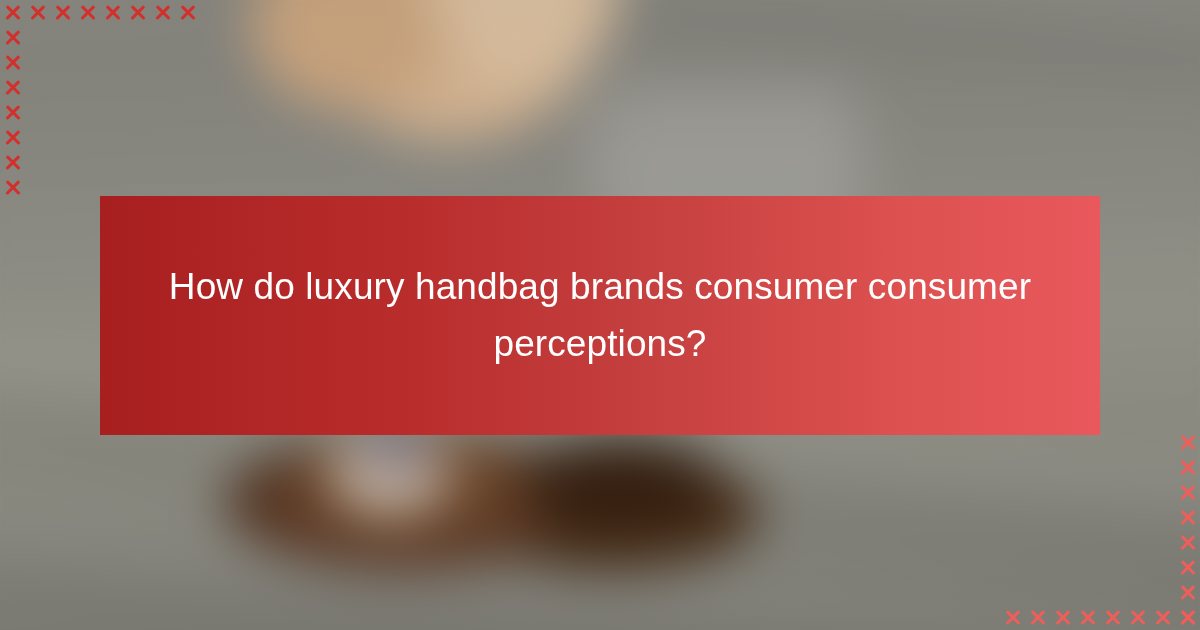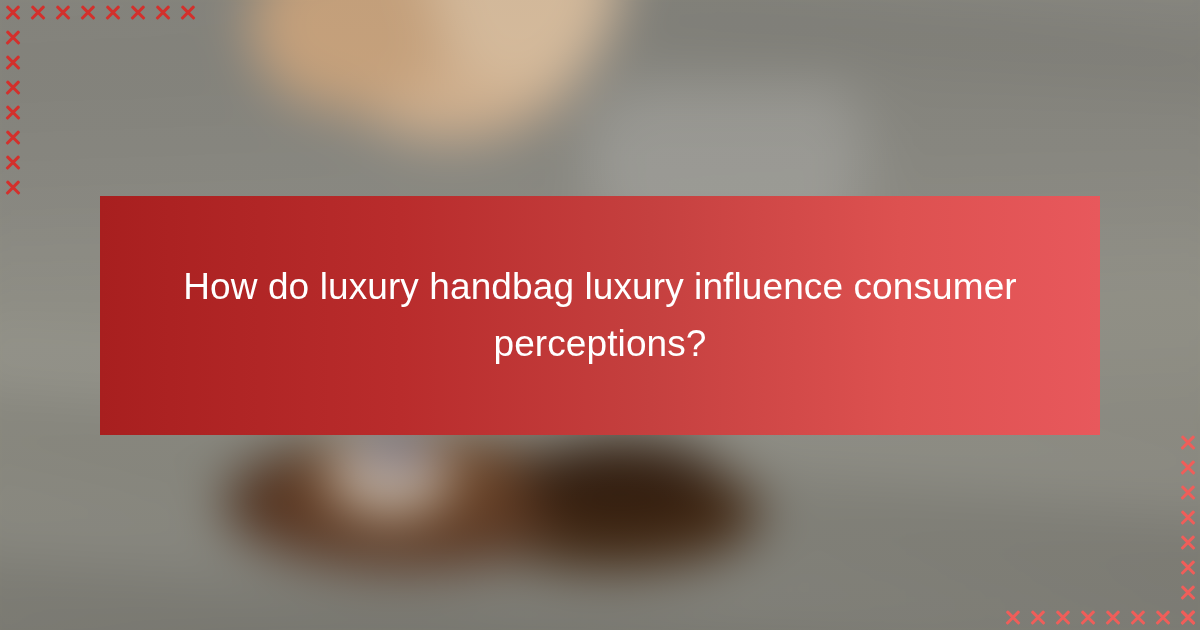--- a/index.html
+++ b/index.html
@@ -226,17 +226,17 @@
     <span class="x-mark light"></span>
     <span class="x-mark light"></span>
     <span class="x-mark light"></span>
     <span class="x-mark light"></span>
     <span class="x-mark light"></span>
     <span class="x-mark light"></span>
   </div>
 
   <div id="banner">
     <div id="banner-bg"></div>
-    <h1 id="headline"><span>How do luxury handbag luxury influence</span>
+    <h1 id="headline"><span>How do luxury handbag brands consumer</span>
       <span>consumer perceptions?</span></h1>
   </div>
 
 </div>
 
 </body></html>

